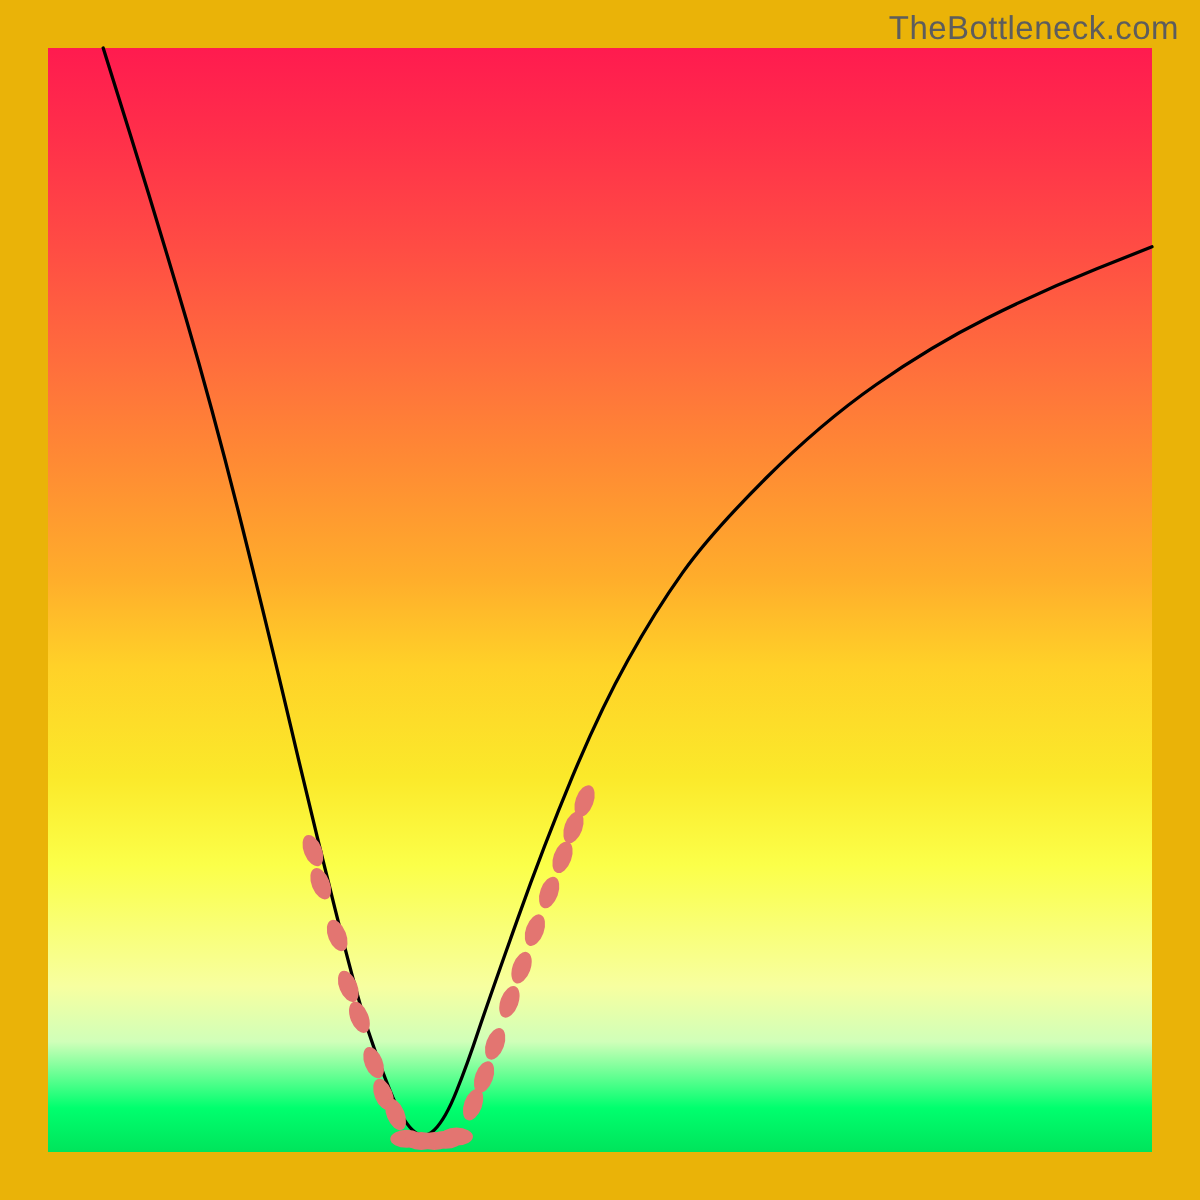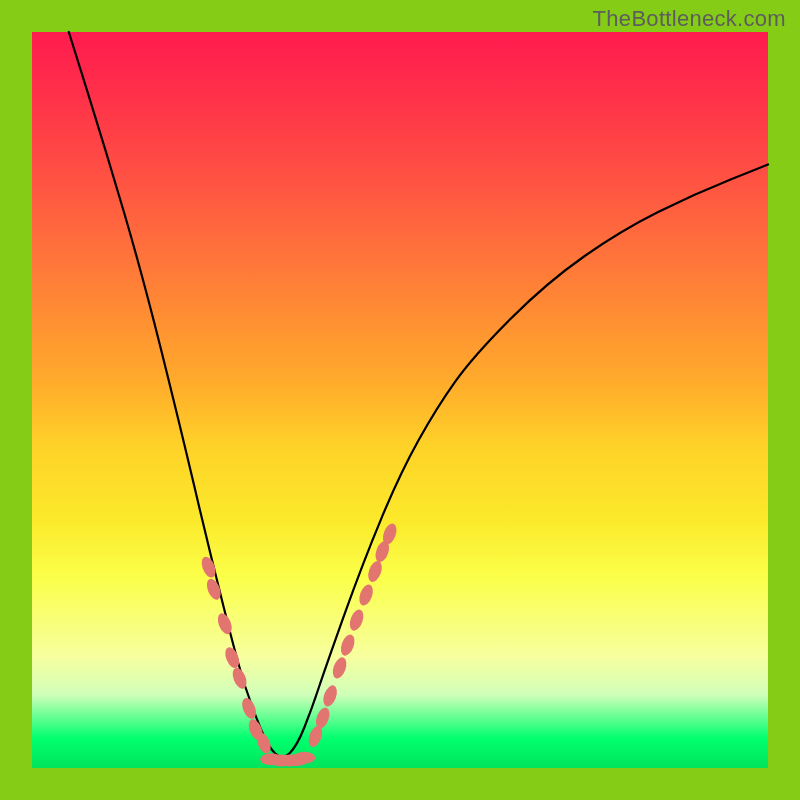--- a/index.html
+++ b/index.html
@@ -10,21 +10,21 @@
     overflow: hidden;
     background: #000000;
     font-family: Arial, Helvetica, sans-serif;
   }
   .frame {
     position: absolute;
     left: 0;
     top: 0;
     width: 800px;
     height: 800px;
-    background: #84cc16;
+    background: #eab308;
   }
   .plot {
     position: absolute;
     left: 32px;
     top: 32px;
     width: 736px;
     height: 736px;
     
     background: linear-gradient(
       to bottom,

